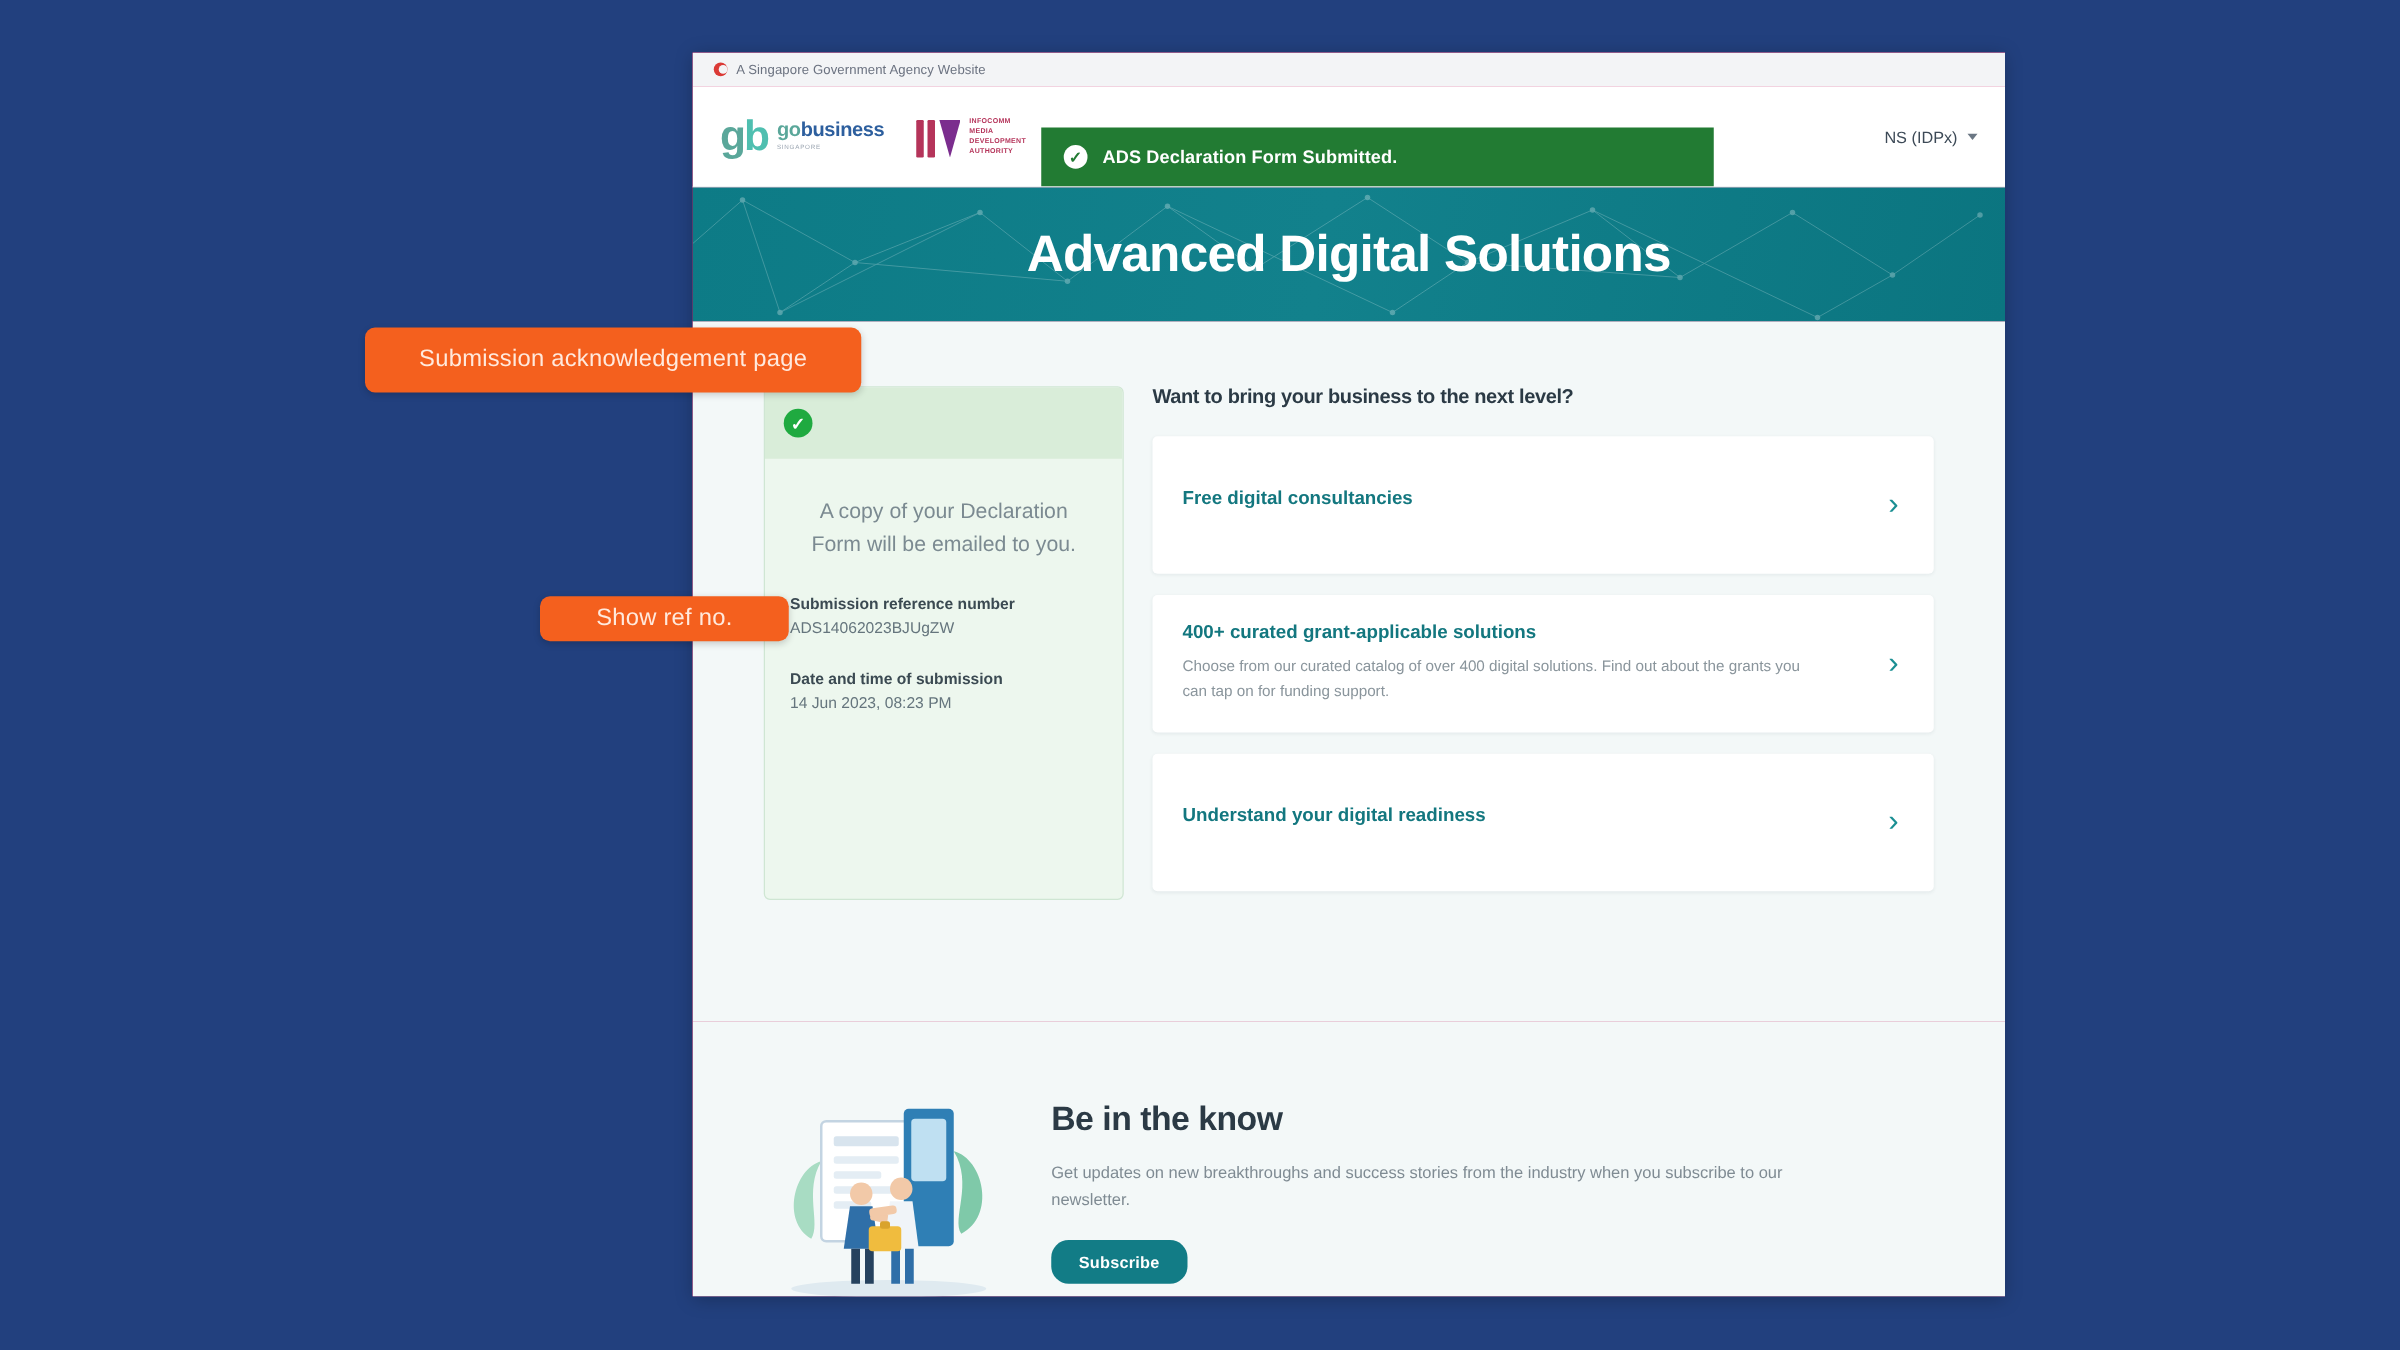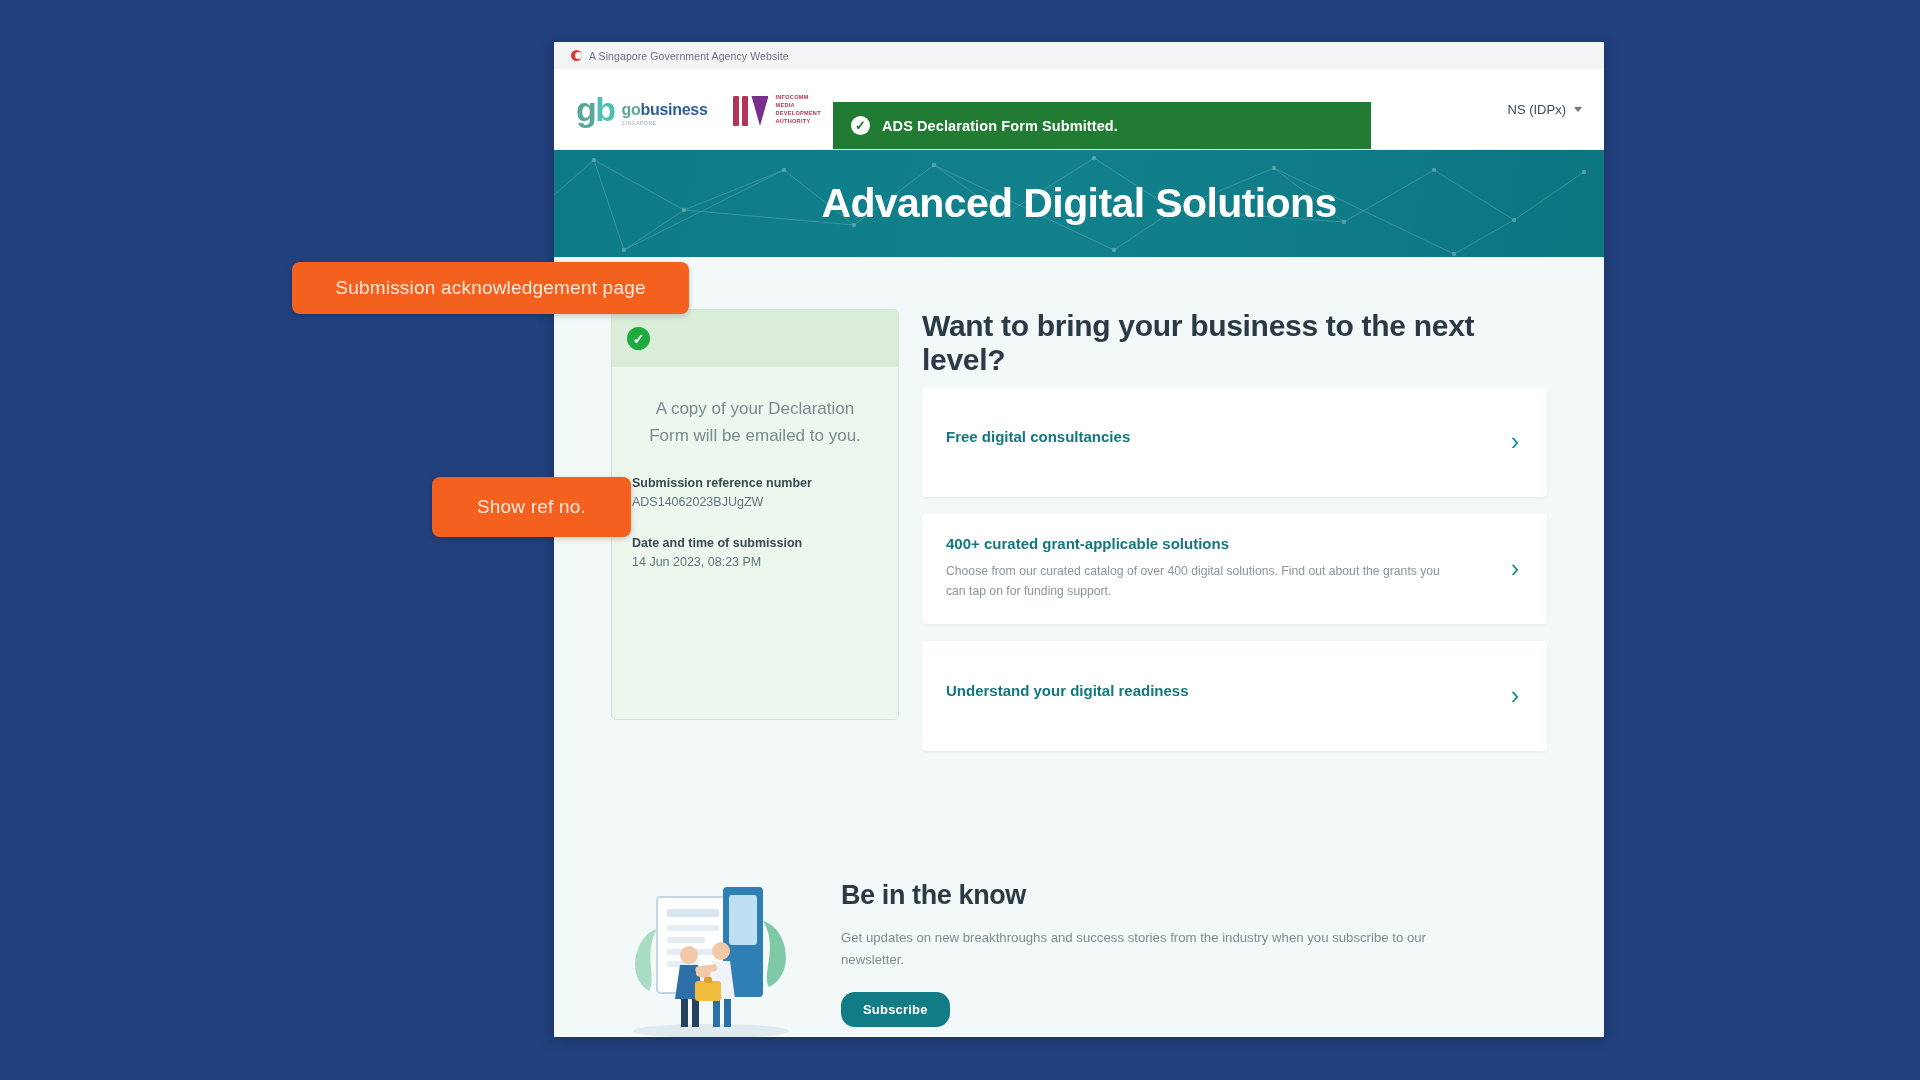--- a/index.html
+++ b/index.html
@@ -44,21 +44,21 @@
   
   .site-header {
     height: 81px; background: #ffffff;
     display: flex; align-items: center;
     padding: 0 22px 0 22px;
     position: relative;
     border-bottom: 1px solid #eceef1;
   }
   .logo-group { display: flex; align-items: center; gap: 26px; }
 
-  .gb-logo { display: flex; align-items: flex-end; gap: 7px; }
+  .gb-logo { display: flex; align-items: center; gap: 7px; }
   .gb-mark {
     font-size: 34px; font-weight: 700; line-height: 1;
     letter-spacing: -1.5px;
   }
   .gb-g { color: #5aa79a; }
   .gb-b { color: #4fbfb0; }
   .gb-words { display: flex; flex-direction: column; line-height: 1.05; }
   .gb-words .w1 { font-size: 16px; font-weight: 700; letter-spacing: -.3px; }
   .gb-words .w1 .go { color: #5aa79a; }
   .gb-words .w1 .biz { color: #2d5f9e; }
@@ -159,22 +159,22 @@
     font-size: 17px; color: #7b8a91; text-align: center; line-height: 1.6;
     padding: 0 6px 0 6px;
   }
   .decl-field { margin-top: 27px; }
   .decl-label { font-size: 12.5px; font-weight: 700; color: #3b4a52; }
   .decl-value { font-size: 12.5px; color: #65757d; margin-top: 5px; }
 
   
   .right-col { flex: 1; }
   .right-title {
-    font-size: 30px; font-weight: 700; color: #2b3a45; letter-spacing: -.3px;
-    margin-bottom: 10px;
+    font-size: 16px; font-weight: 700; color: #2b3a45; letter-spacing: -.3px;
+    margin-bottom: 22px;
   }
   .promo-card {
     background: #ffffff;
     border-radius: 4px;
     padding: 20px 24px 22px 24px;
     margin-bottom: 17px;
     display: flex; align-items: center; gap: 14px;
     box-shadow: 0 1px 3px rgba(25,50,70,.07);
     min-height: 110px;
   }
@@ -221,21 +221,21 @@
     background: #f4601e;
     color: #ffe9dd;
     border-radius: 8px;
     display: flex; align-items: center; justify-content: center;
     font-size: 19px; font-weight: 500;
     letter-spacing: .2px;
     z-index: 60;
     box-shadow: 0 2px 6px rgba(0,0,0,.18);
   }
   #callout-ack { left: 292px; top: 262px; width: 397px; height: 52px; }
-  #callout-ref { left: 432px; top: 477px; width: 199px; height: 60px; }
+  #callout-ref { left: 432px; top: 477px; width: 199px; height: 36px; }
 </style>
 </head>
 <body>
 
 <div id="root">
 
   <div class="page-frame">
 
     <div class="masthead">
       <span class="sg-flag"></span>

